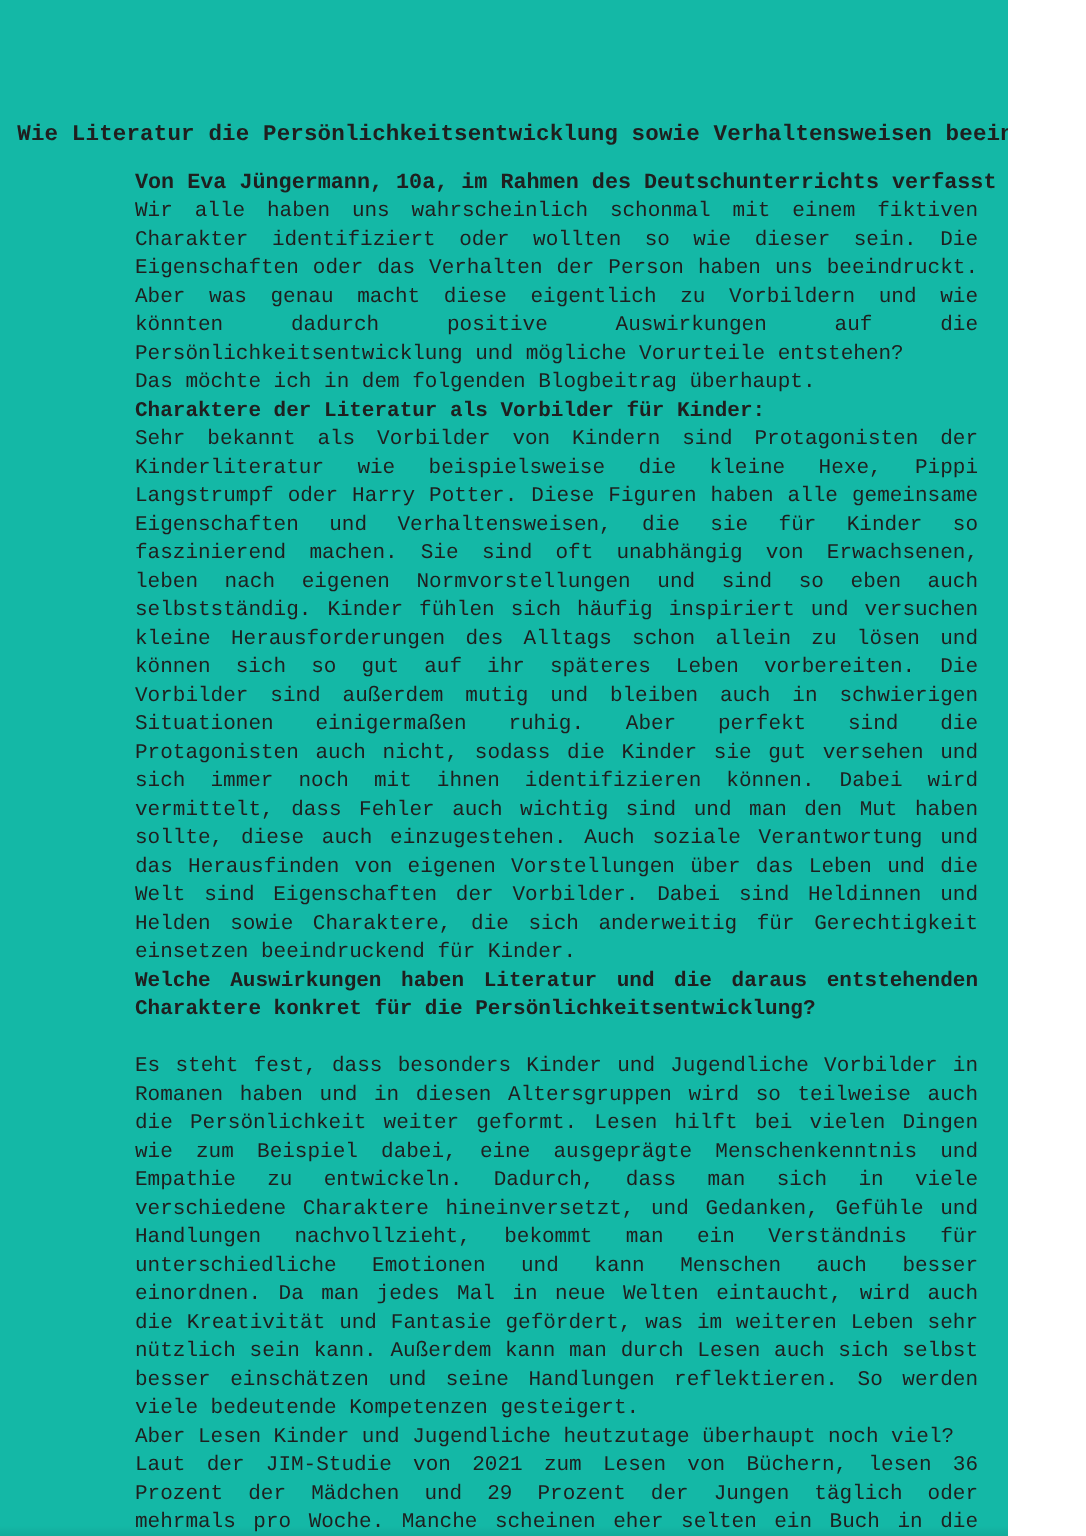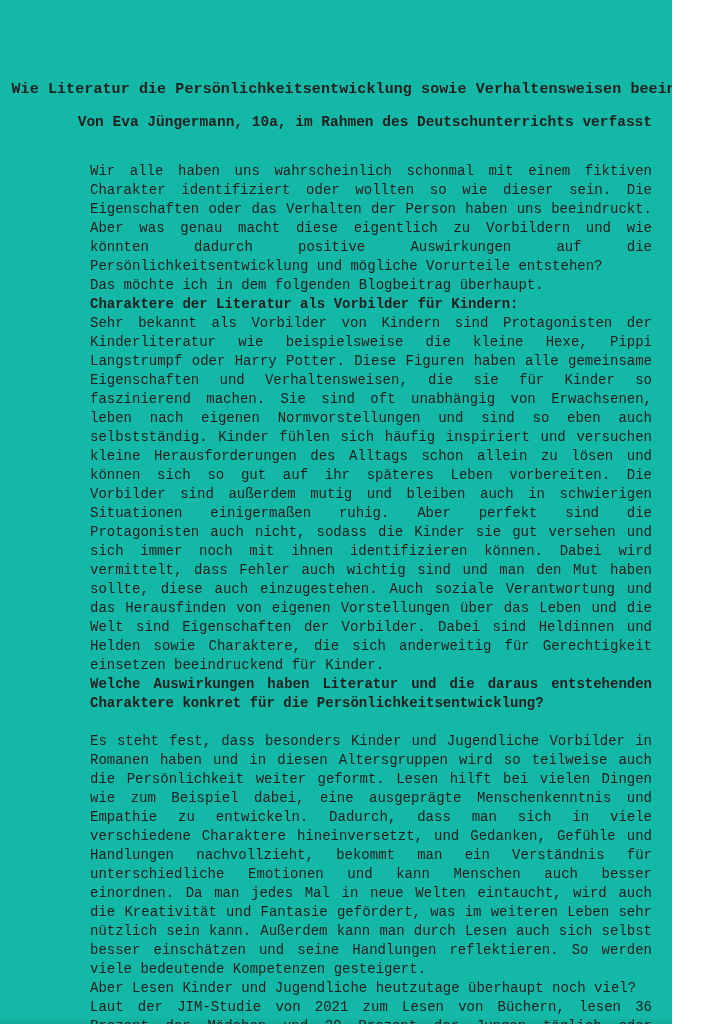--- a/index.html
+++ b/index.html
@@ -30,37 +30,36 @@
   .doc-title {
     font-weight: 700;
     font-size: 15px;
     line-height: 20px;
     white-space: nowrap;
     letter-spacing: 0.1px;
   }
   .byline-row {
     margin-top: 12px;
     display: flex;
-    justify-content: flex-end;
+    justify-content: flex-start;
   }
   .doc-byline {
     font-weight: 700;
     font-size: 14.5px;
     line-height: 20px;
     white-space: nowrap;
   }
   .bodytext p {
     margin: 0;
     font-size: 14px;
     line-height: 19px;
     text-align: justify;
     hyphens: none;
   }
   .intro {
-    margin-top: 30px;
   }
   .section-heading {
     font-weight: 700;
     font-size: 14px;
     line-height: 19px;
     text-align: justify;
     margin: 0;
   }
   .heading-1 {
     margin-top: 11px;
@@ -93,21 +92,21 @@
     <div class="byline-row">
       <div class="doc-byline">Von Eva Jüngermann, 10a, im Rahmen des Deutschunterrichts verfasst</div>
     </div>
 
     <div class="intro">
       <p>Wir alle haben uns wahrscheinlich schonmal mit einem fiktiven Charakter identifiziert oder wollten so wie dieser sein. Die Eigenschaften oder das Verhalten der Person haben uns beeindruckt. Aber was genau macht diese eigentlich zu Vorbildern und wie könnten dadurch positive Auswirkungen auf die Persönlichkeitsentwicklung und mögliche Vorurteile entstehen?</p>
       <p>Das möchte ich in dem folgenden Blogbeitrag überhaupt.</p>
     </div>
 
     <div>
-      <p class="section-heading heading-1">Charaktere der Literatur als Vorbilder für Kindern:</p>
+      <p class="section-heading heading-1">Charaktere der Literatur als Vorbilder für Kinder:</p>
       <p>Sehr bekannt als Vorbilder von Kindern sind Protagonisten der Kinderliteratur wie beispielsweise die kleine Hexe, Pippi Langstrumpf oder Harry Potter. Diese Figuren haben alle gemeinsame Eigenschaften und Verhaltensweisen, die sie für Kinder so faszinierend machen. Sie sind oft unabhängig von Erwachsenen, leben nach eigenen Normvorstellungen und sind so eben auch selbstständig. Kinder fühlen sich häufig inspiriert und versuchen kleine Herausforderungen des Alltags schon allein zu lösen und können sich so gut auf ihr späteres Leben vorbereiten. Die Vorbilder sind außerdem mutig und bleiben auch in schwierigen Situationen einigermaßen ruhig. Aber perfekt sind die Protagonisten auch nicht, sodass die Kinder sie gut versehen und sich immer noch mit ihnen identifizieren können. Dabei wird vermittelt, dass Fehler auch wichtig sind und man den Mut haben sollte, diese auch einzugestehen. Auch soziale Verantwortung und das Herausfinden von eigenen Vorstellungen über das Leben und die Welt sind Eigenschaften der Vorbilder. Dabei sind Heldinnen und Helden sowie Charaktere, die sich anderweitig für Gerechtigkeit einsetzen beeindruckend für Kinder.</p>
     </div>
 
     <div>
       <p class="section-heading heading-2">Welche Auswirkungen haben Literatur und die daraus entstehenden Charaktere konkret für die Persönlichkeitsentwicklung?</p>
       <p class="after-heading-gap">Es steht fest, dass besonders Kinder und Jugendliche Vorbilder in Romanen haben und in diesen Altersgruppen wird so teilweise auch die Persönlichkeit weiter geformt. Lesen hilft bei vielen Dingen wie zum Beispiel dabei, eine ausgeprägte Menschenkenntnis und Empathie zu entwickeln. Dadurch, dass man sich in viele verschiedene Charaktere hineinversetzt, und Gedanken, Gefühle und Handlungen nachvollzieht, bekommt man ein Verständnis für unterschiedliche Emotionen und kann Menschen auch besser einordnen. Da man jedes Mal in neue Welten eintaucht, wird auch die Kreativität und Fantasie gefördert, was im weiteren Leben sehr nützlich sein kann. Außerdem kann man durch Lesen auch sich selbst besser einschätzen und seine Handlungen reflektieren. So werden viele bedeutende Kompetenzen gesteigert.</p>
       <p>Aber Lesen Kinder und Jugendliche heutzutage überhaupt noch viel?</p>
       <p>Laut der JIM-Studie von 2021 zum Lesen von Büchern, lesen 36 Prozent der Mädchen und 29 Prozent der Jungen täglich oder mehrmals pro Woche. Manche scheinen eher selten ein Buch in die Hand zu nehmen und 12 Prozent der Mädchen sowie 23 Prozent der Jungen lesen nie. Die Prozente variieren zwischen den Altersgruppen leicht. Dieser Gruppe steht damit ein Baustein zur Unterstützung der Persönlichkeitsentwicklung nicht zur Verfügung.</p>
     </div>
 

